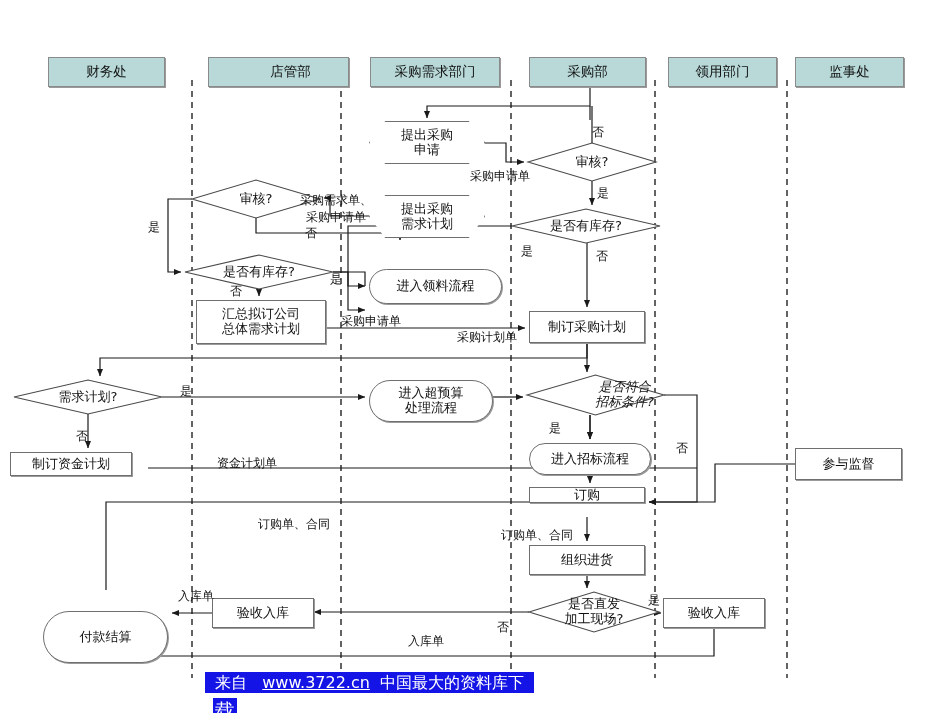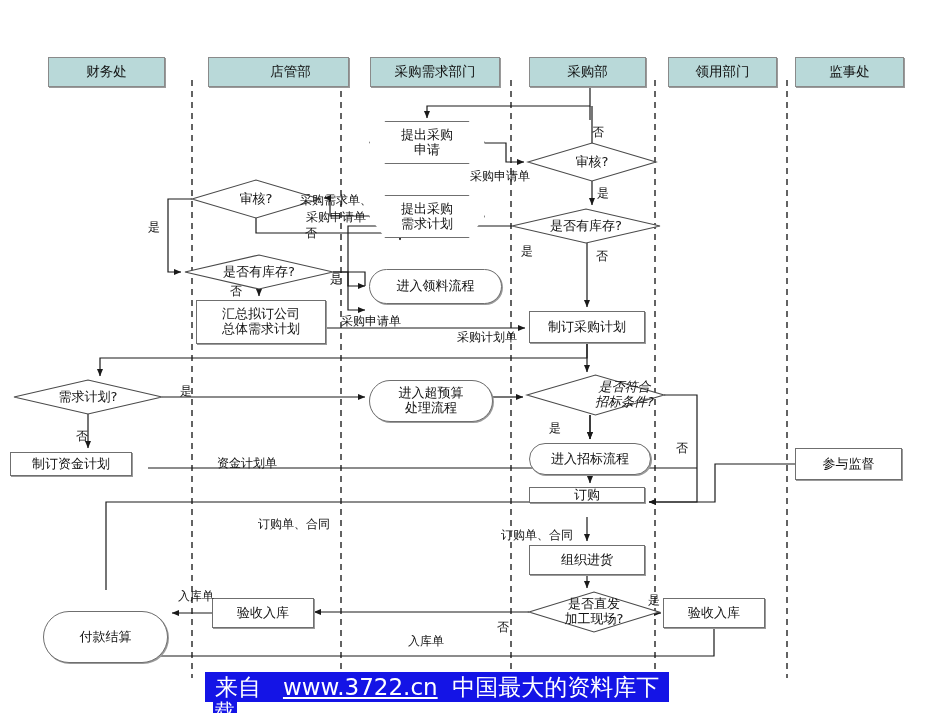--- a/index.html
+++ b/index.html
@@ -12,21 +12,21 @@
     box-shadow:1px 1px 0 #9a9a9a;}
   .node{position:absolute;display:flex;align-items:center;justify-content:center;
     text-align:center;font-size:13px;line-height:1.15;color:#111;background:#fff;box-sizing:border-box;}
   .node.proc{border:1px solid #6f6f6f;box-shadow:1px 1px 0 #9a9a9a;}
   .node.term{border:1px solid #6f6f6f;border-radius:999px;box-shadow:1px 1px 0 #9a9a9a;}
   .node.prep{border:1px solid #6f6f6f;box-shadow:1px 1px 0 #9a9a9a;
     clip-path:polygon(14% 0,86% 0,100% 50%,86% 100%,14% 100%,0 50%);}
   .node.dec{border:0;background:transparent;}
   .dec-txt{position:relative;z-index:2;padding:0 2px;}
   .edge-label{position:absolute;font-size:12px;color:#111;white-space:nowrap;background:transparent;}
-  .footer{position:absolute;background:#1414e6;color:#fff;font-size:23px;
+  .footer{position:absolute;background:#1414e6;color:#fff;font-size:16px;
     padding:1px 10px 0 10px;letter-spacing:0px;white-space:nowrap;line-height:1.25;}
   .footer a{color:#fff;text-decoration:underline;}
   .fnote{position:absolute;font-size:20px;color:#1414e6;}
 </style>
 </head>
 <body>
 
 <div id="stage">
 
 

